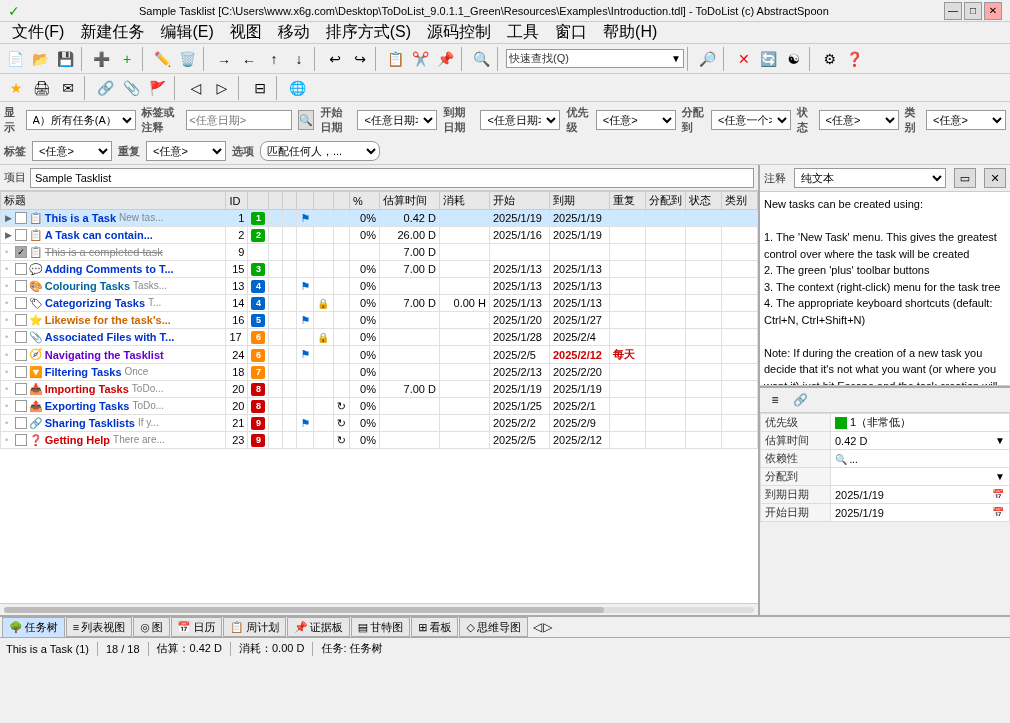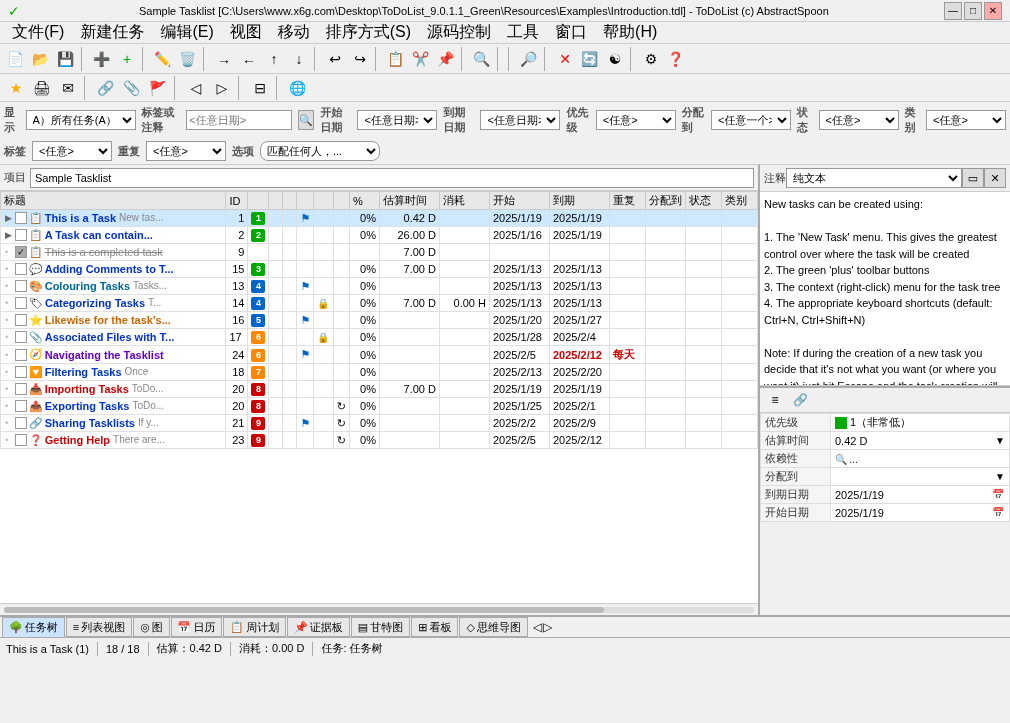--- a/index.html
+++ b/index.html
@@ -41,21 +41,21 @@
     
     
     .task-table { flex: 1; overflow: auto; background: white; }
     .task-table table { width: 100%; border-collapse: collapse; font-size: 11px; }
     .task-table th { background: #e8e8e8; border: 1px solid #ccc; padding: 1px 3px; font-size: 11px; white-space: nowrap; position: sticky; top: 0; font-weight: normal; text-align: left; cursor: pointer; }
     .task-table td { border: 1px solid #e0e0e0; padding: 1px 3px; white-space: nowrap; height: 17px; }
     .row-selected td { background: #cde8ff !important; }
     
     
     .right-panel { width: 250px; display: flex; flex-direction: column; background: #f0f0f0; }
-    .notes-header { display: flex; align-items: center; padding: 3px 4px; border-bottom: 1px solid #ccc; gap: 0; }
+    .notes-header { display: flex; align-items: center; padding: 3px 4px; border-bottom: 1px solid #ccc; gap: 8px; }
     .notes-label { font-size: 11px; color: #333; }
     .notes-format { border: 1px solid #999; background: white; font-size: 11px; height: 20px; flex: 1; padding: 0 2px; }
     .notes-btn { width: 22px; height: 20px; border: 1px solid #999; background: #ddd; cursor: pointer; display: flex; align-items: center; justify-content: center; font-size: 11px; }
     .notes-content { flex: 1; padding: 4px; font-size: 11px; line-height: 1.5; overflow: auto; background: white; border-bottom: 1px solid #ccc; }
     .props-toolbar { display: flex; align-items: center; padding: 2px 4px; border-bottom: 1px solid #ccc; gap: 4px; background: #f0f0f0; }
     .props-icon { width: 22px; height: 20px; border: 1px solid transparent; cursor: pointer; display: flex; align-items: center; justify-content: center; font-size: 12px; }
     .props-table { width: 100%; border-collapse: collapse; font-size: 11px; }
     .props-table td { border: 1px solid #ddd; padding: 1px 4px; height: 18px; }
     .props-table .prop-name { background: #f5f5f5; color: #333; width: 70px; }
     .props-table .prop-value { background: white; }
@@ -120,20 +120,25 @@
     <span class="tb-sep"></span>
     <button class="tb-btn" title="撤销">↩</button>
     <button class="tb-btn" title="重做">↪</button>
     <span class="tb-sep"></span>
     <button class="tb-btn">📋</button>
     <button class="tb-btn">✂️</button>
     <button class="tb-btn">📌</button>
     <span class="tb-sep"></span>
     <button class="tb-btn">🔍</button>
     <span class="tb-sep"></span>
+    <div class="search-box">
+      <span class="search-label">快速查找(Q)</span>
+      <input class="search-input" type="text" style="">
+      <span class="search-dropdown">▼</span>
+    </div>
     <span class="tb-sep"></span>
     <button class="tb-btn">🔎</button>
     <span class="tb-sep"></span>
     <button class="tb-btn" style="color:red;">✕</button>
     <button class="tb-btn">🔄</button>
     <button class="tb-btn">☯</button>
     <span class="tb-sep"></span>
     <button class="tb-btn">⚙</button>
     <button class="tb-btn">❓</button>
   </div>

